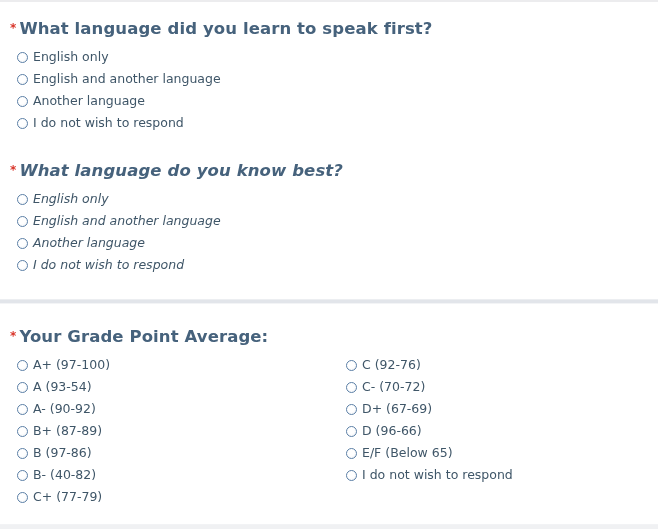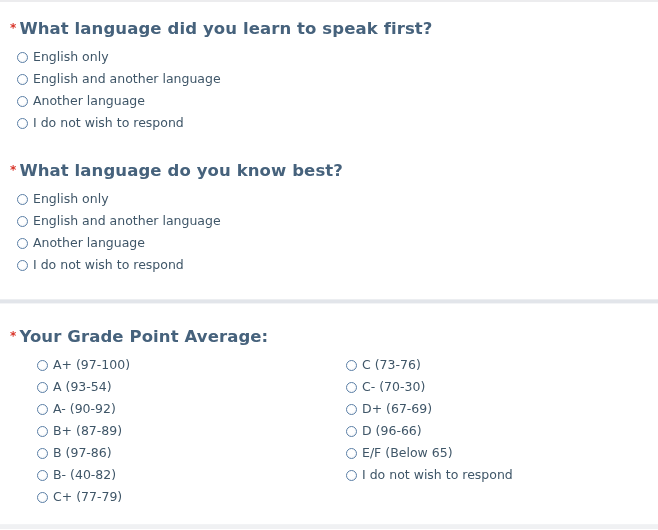--- a/index.html
+++ b/index.html
@@ -49,21 +49,21 @@
     border-top: 1px solid #f2f3f5;
     border-bottom: none;
   }
 
   .question {
     position: absolute;
     left: 1px;
     width: 658px;
   }
   .q1 { top: 18px; }
-  .q2 { top: 160px; }
+  .q2 { top: 160px; font-style: italic; }
   .q3 { top: 326px; }
 
   .q-title {
     font-size: 16.5px;
     color: #46627c;
     letter-spacing: 0.1px;
     line-height: 22px;
     margin: 0 0 6px 9px;
     white-space: nowrap;
   }
@@ -108,21 +108,21 @@
     position: relative;
     height: 160px;
   }
   .gpa-col {
     position: absolute;
     top: 0;
     margin: 0;
     padding: 0;
     list-style: none;
   }
-  .gpa-col.left  { left: 0px; padding-left: 20px; }
+  .gpa-col.left  { left: 0px; }
   .gpa-col.right { left: 329px; }
 </style>
 </head>
 <body>
 
 <div class="page">
 
   <div class="top-rule"></div>
 
   <section class="question q1">
@@ -200,25 +200,25 @@
           <span class="opt-label">B- (40-82)</span>
         </li>
         <li class="opt-row">
           <span class="radio"></span>
           <span class="opt-label">C+ (77-79)</span>
         </li>
       </ul>
       <ul class="gpa-col right">
         <li class="opt-row">
           <span class="radio"></span>
-          <span class="opt-label">C (73-76)</span>
-        </li>
-        <li class="opt-row">
-          <span class="radio"></span>
-          <span class="opt-label">C- (70-30)</span>
+          <span class="opt-label">C (92-76)</span>
+        </li>
+        <li class="opt-row">
+          <span class="radio"></span>
+          <span class="opt-label">C- (70-72)</span>
         </li>
         <li class="opt-row">
           <span class="radio"></span>
           <span class="opt-label">D+ (67-69)</span>
         </li>
         <li class="opt-row">
           <span class="radio"></span>
           <span class="opt-label">D (96-66)</span>
         </li>
         <li class="opt-row">

